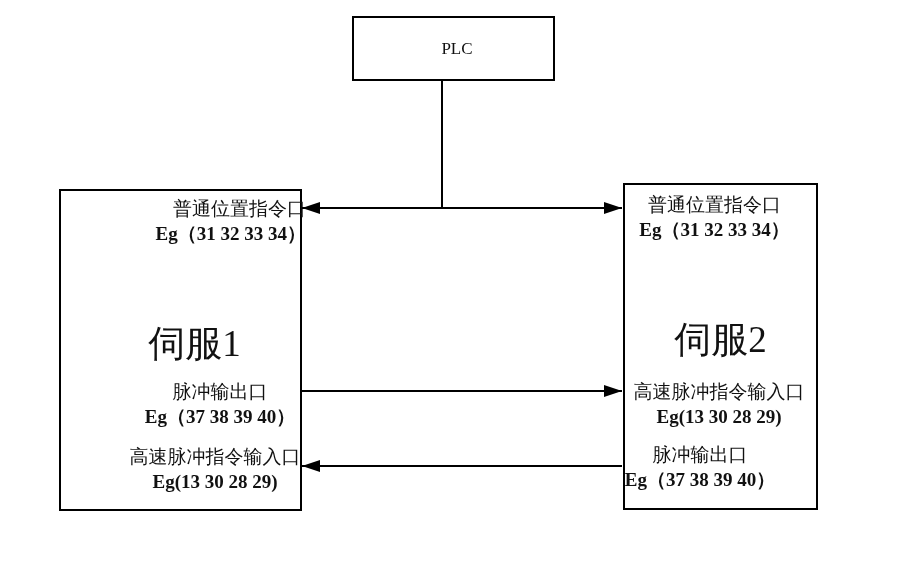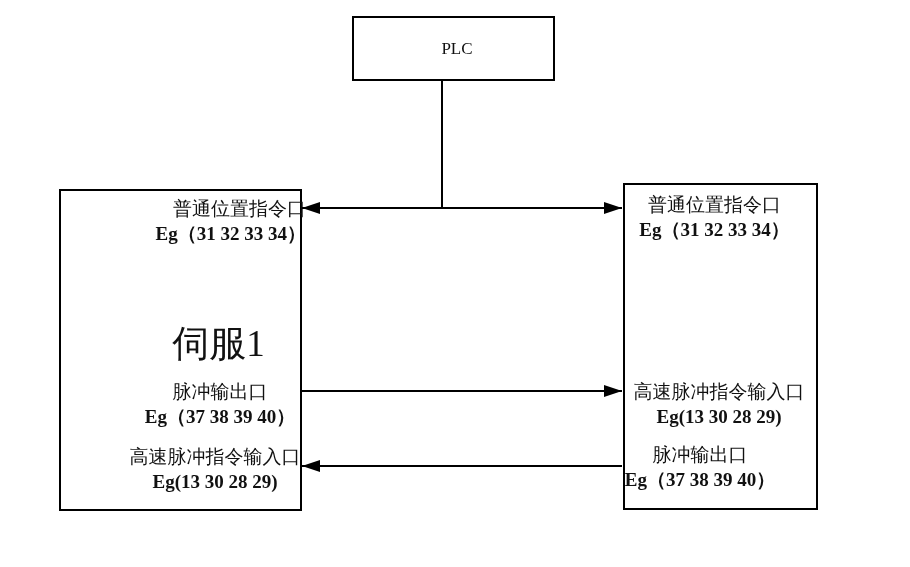--- a/index.html
+++ b/index.html
@@ -38,21 +38,21 @@
   .servo-title {
     position: absolute;
     text-align: center;
     font-size: 37px;
     line-height: 44px;
     white-space: nowrap;
   }
 
   
   .s1-top   { left: 85px;  top: 5px;   width: 160px; text-align: right; }
-  .s1-title { left: 0;     top: 131px; width: 267px; padding-left: 24px; }
+  .s1-title { left: 0;     top: 131px; width: 267px; }
   .s1-mid   { left: 69px;  top: 188px; width: 180px; text-align: center; }
   .s1-bot   { left: 64px;  top: 253px; width: 180px; text-align: center; }
 
   
   .s2-top   { left: 2px;   top: 7px;   width: 175px; text-align: center; }
   .s2-title { left: 0;     top: 133px; width: 191px; }
   .s2-mid   { left: 4px;   top: 194px; width: 180px; text-align: center; }
   .s2-bot   { left: -15px; top: 257px; width: 180px; text-align: center; }
 
   
@@ -100,20 +100,21 @@
       <span>高速脉冲指令输入口</span>
       <span class="pins">Eg(13 30 28 29)</span>
     </div>
   </div>
 
   <div class="box servo2-box">
     <div class="port-label s2-top">
       <span>普通位置指令口</span>
       <span class="pins">Eg（31 32 33 34）</span>
     </div>
+    <div class="servo-title s2-title">伺服2</div>
     <div class="port-label s2-mid">
       <span>高速脉冲指令输入口</span>
       <span class="pins">Eg(13 30 28 29)</span>
     </div>
     <div class="port-label s2-bot">
       <span>脉冲输出口</span>
       <span class="pins">Eg（37 38 39 40）</span>
     </div>
   </div>
 

